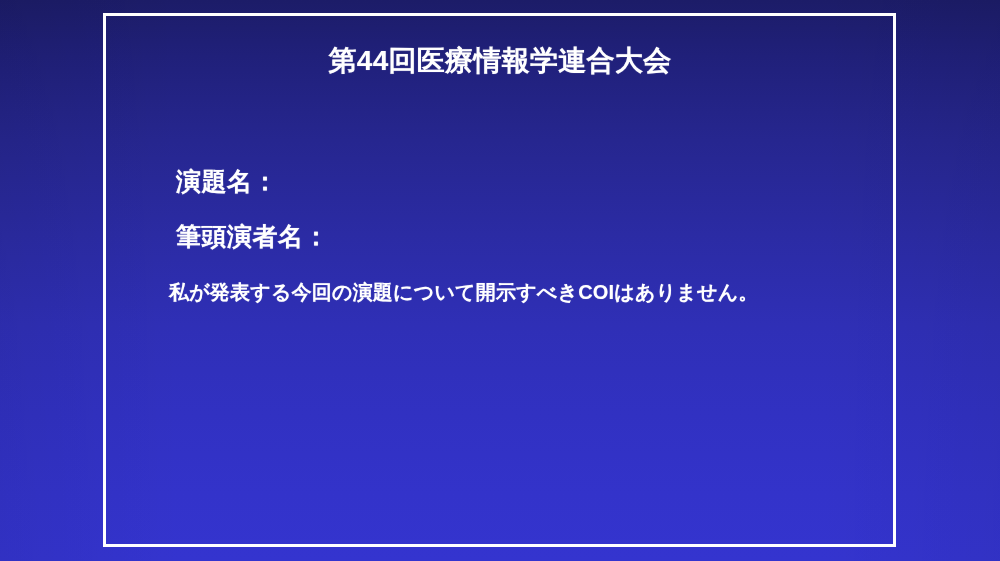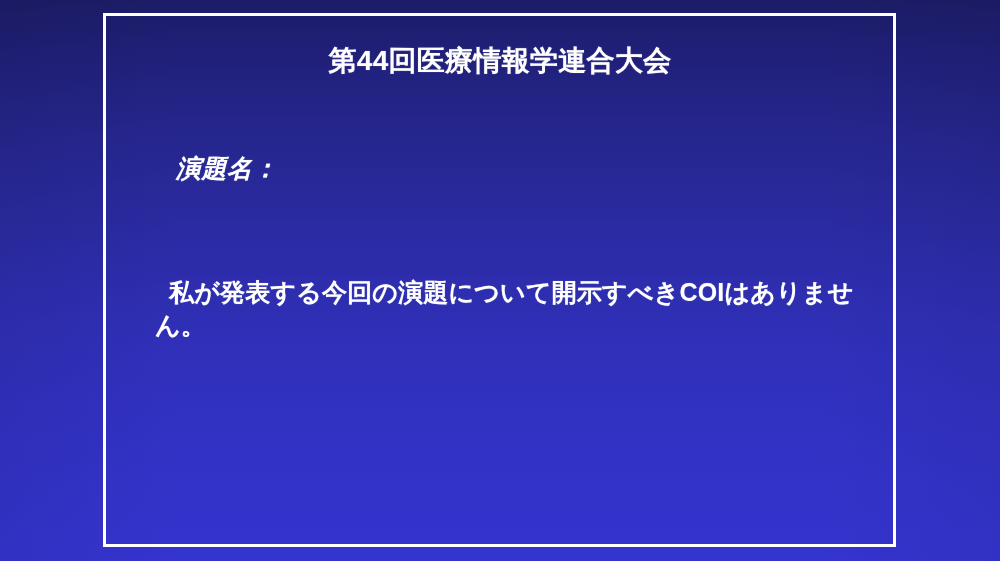--- a/index.html
+++ b/index.html
@@ -82,35 +82,35 @@
   .field-label {
     position: absolute;
     color: #ffffff;
     font-weight: bold;
     font-size: 25px;
     line-height: 30px;
     letter-spacing: 0.5px;
     white-space: nowrap;
     text-shadow: 0 0 1px rgba(255,255,255,0.65);
   }
-  #label-title-field { left: 176px; top: 153px; font-style: italic; }
+  #label-title-field { left: 176px; top: 166px; }
   #label-author-field { left: 176px; top: 221px; }
 
   .field-value {
     display: inline;
   }
 
   #statement {
     position: absolute;
     left: 155px;
     top: 276px;
     width: 700px;
     color: #ffffff;
     font-weight: bold;
-    font-size: 25px;
+    font-size: 20px;
     line-height: 33px;
     letter-spacing: 0.2px;
     text-indent: 14px;
     text-shadow: 0 0 1px rgba(255,255,255,0.45);
   }
 </style>
 </head>
 <body>
 
 <div id="slide">
@@ -120,17 +120,20 @@
   <div id="content">
 
     <div class="title-block">
       <span class="title-line">第44回医療情報学連合大会</span>
     </div>
 
     <div class="field-label" id="label-title-field">
       <span class="field-key">演題名：</span><span class="field-value"></span>
     </div>
 
+    <div class="field-label" id="label-author-field">
+      <span class="field-key">筆頭演者名：</span><span class="field-value"></span>
+    </div>
 
     <div id="statement">私が発表する今回の演題について開示すべきCOIはありません。</div>
 
   </div>
 </div>
 
 </body></html>

